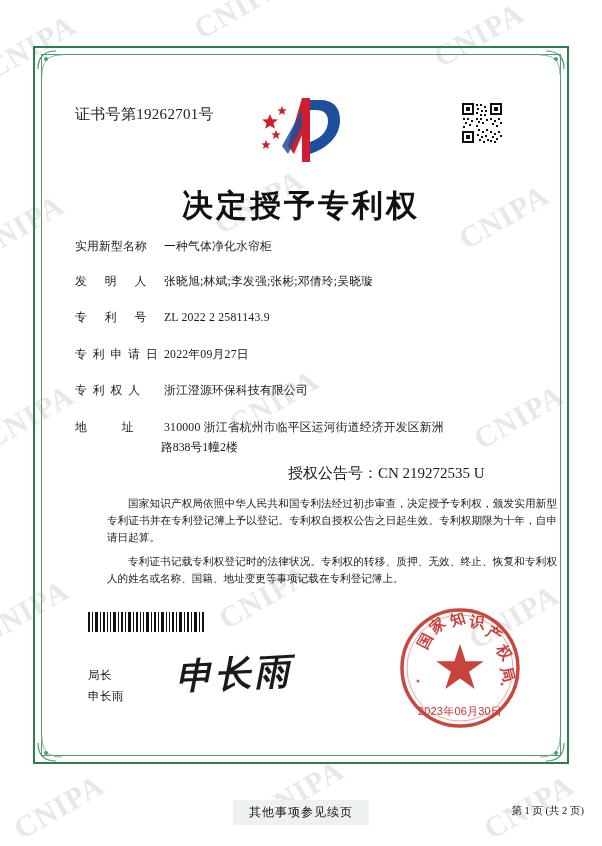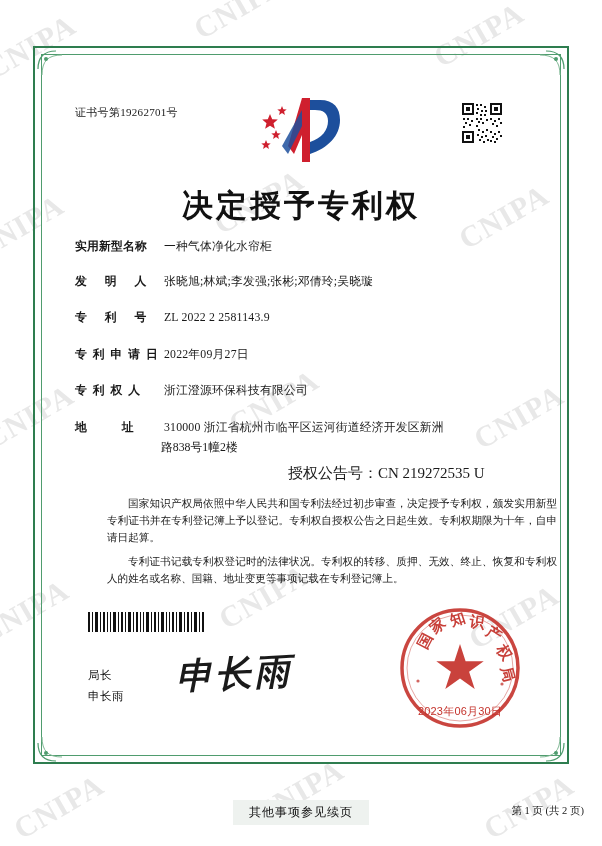--- a/index.html
+++ b/index.html
@@ -85,21 +85,21 @@
     height: 46px;
     background: #fff;
     padding: 2px;
   }
   .qr svg { display: block; }
 
   .cert-no {
     position: absolute;
     left: 75px;
     top: 105px;
-    font-size: 11px;
+    font-size: 15px;
     color: #1a1a1a;
     letter-spacing: 0.3px;
   }
 
   .title {
     position: absolute;
     left: 0;
     right: 0;
     top: 185px;
     text-align: center;
@@ -115,21 +115,20 @@
     position: absolute;
     left: 75px;
     font-size: 11.8px;
     color: #1a1a1a;
     white-space: nowrap;
   }
   .field .lbl {
     display: inline-block;
     width: 86px;
     letter-spacing: 0.2px;
-    font-weight: bold;
   }
   .field .val {
     display: inline;
     letter-spacing: 0.2px;
   }
   .field .lbl.sp5 { letter-spacing: 7.5px; }
   .field .lbl.sp8 { letter-spacing: 16px; }
   .field .lbl.sp2 { letter-spacing: 1.5px; }
 
   .addr-cont {

